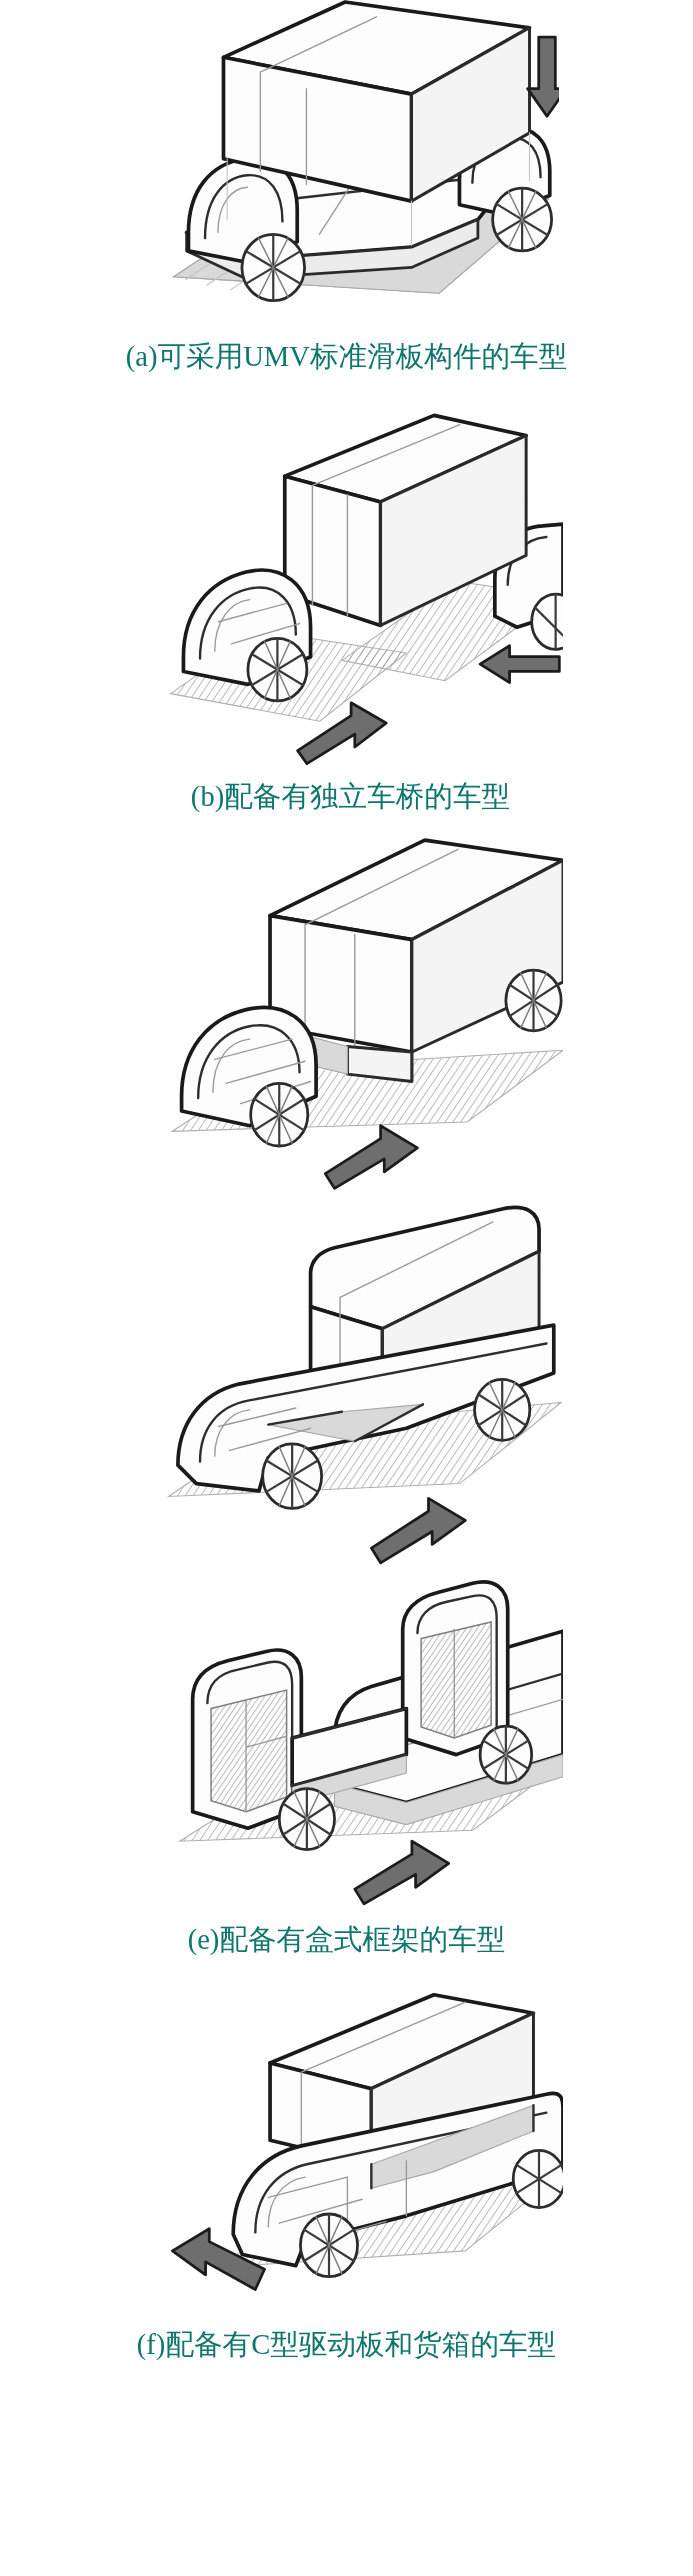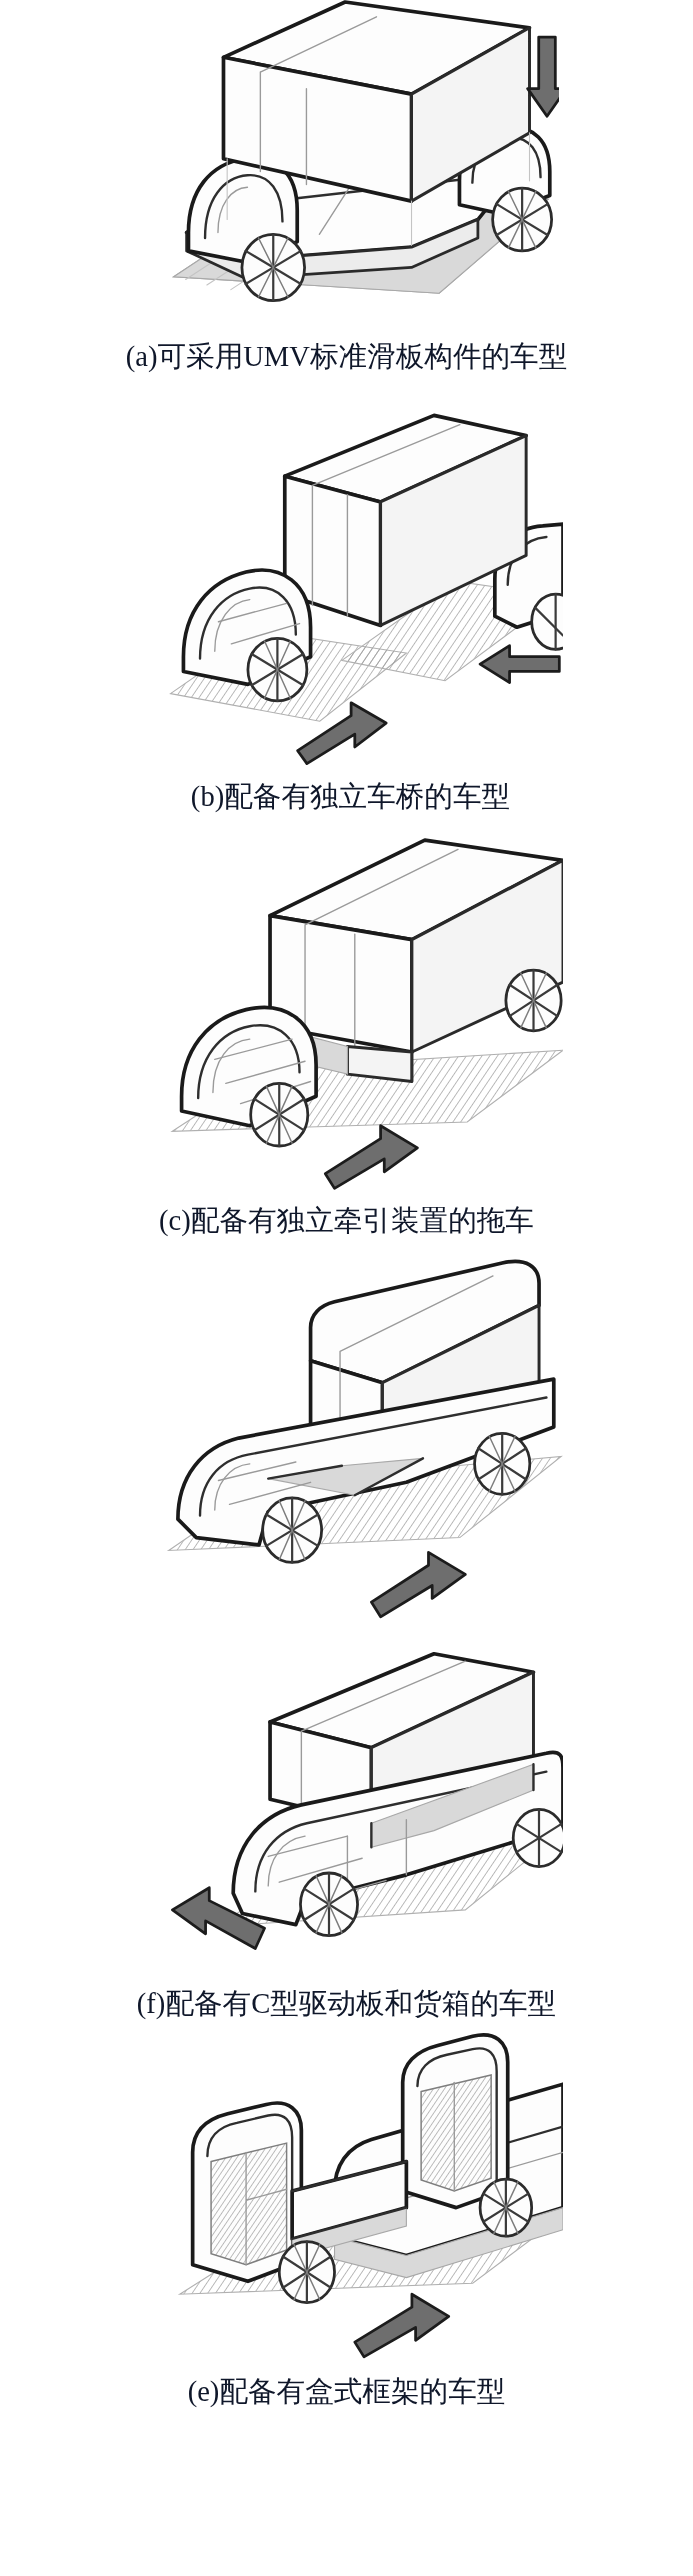--- a/index.html
+++ b/index.html
@@ -36,21 +36,21 @@
   }
   .sketch-wrap svg {
     display: block;
   }
   .caption {
     width: 685px;
     text-align: center;
     font-size: 28.6px;
     line-height: 1.18;
     letter-spacing: 0px;
-    color: #0f172a;
+    color: #0f766e;
     font-family: "Liberation Serif", "DejaVu Serif", serif;
     white-space: nowrap;
   }
   
   .cap-a { padding-top: 5.5px; padding-bottom: 11px; }
   .cap-b { padding-top: 9.2px; padding-bottom: 13px; margin-left: 8px; }
   .cap-c { padding-top: 7.4px;  padding-bottom: 13px; }
   .cap-d { padding-top: 9.2px; padding-bottom: 13px; }
   .cap-e { padding-top: 7.4px;  padding-bottom: 13px; }
   .cap-f { padding-top: 9.2px; padding-bottom: 5.5px; }
@@ -267,21 +267,20 @@
             <line x1="148" y1="281" x2="176" y2="343"></line>
             <line x1="176" y1="281" x2="148" y2="343"></line>
           </g>
         </g>
 
         <g>
           <polygon class="arrow-solid" points="212,376 272,338 272,324 312,348 276,374 276,360 222,392"></polygon>
         </g>
       </svg>
     </div>
-    <div class="caption cap-c">(c)配备有独立牵引装置的拖车</div>
   </div>
 
   <div class="panel">
     <div class="sketch-wrap">
       <svg width="433" height="378" viewBox="0 0 470 410">
         <defs>
           <pattern id="hatchD" width="7" height="7" patternTransform="rotate(34)" patternUnits="userSpaceOnUse">
             <line x1="0" y1="0" x2="0" y2="7" stroke="#9e9e9e" stroke-width="1.5"></line>
           </pattern>
         </defs>
@@ -335,20 +334,96 @@
 
         <g>
           <polygon class="arrow-solid" points="262,382 324,342 324,328 364,352 328,378 328,364 272,398"></polygon>
         </g>
       </svg>
     </div>
   </div>
 
   <div class="panel">
     <div class="sketch-wrap">
+      <svg width="433" height="341" viewBox="0 0 470 370">
+        <defs>
+          <pattern id="hatchE" width="7" height="7" patternTransform="rotate(34)" patternUnits="userSpaceOnUse">
+            <line x1="0" y1="0" x2="0" y2="7" stroke="#9e9e9e" stroke-width="1.5"></line>
+          </pattern>
+          <pattern id="hatchEdense" width="5" height="5" patternTransform="rotate(34)" patternUnits="userSpaceOnUse">
+            <line x1="0" y1="0" x2="0" y2="5" stroke="#9a9a9a" stroke-width="1.4"></line>
+          </pattern>
+        </defs>
+
+        <g>
+          <polygon points="54,290 152,228 468,206 372,278" fill="url(#hatchE)" stroke="#b0b0b0" stroke-width="1.2"></polygon>
+        </g>
+
+        <g>
+          <path class="face-white" d="M222,178 C222,150 236,130 262,122 L470,62 L470,196 L300,248 L222,228 Z"></path>
+          <path class="ink-mid" d="M244,174 L470,108"></path>
+          <path class="ink-light" d="M250,200 L470,136"></path>
+          <polygon class="ground-band" points="222,228 300,248 470,196 470,220 300,272 222,252" fill="url(#hatchE)"></polygon>
+        </g>
+
+        <g>
+          <path class="face-white" d="M296,60 C296,40 310,26 334,20 L372,10 C396,4 410,16 410,38 L410,176 L354,196 L296,178 Z"></path>
+          <path class="ink-mid" d="M312,64 C312,46 324,34 344,30 L372,24 C390,20 398,30 398,48 L398,166"></path>
+          <polygon fill="url(#hatchEdense)" stroke="#7e7e7e" stroke-width="1.6" points="316,70 392,52 392,164 352,178 316,166"></polygon>
+          <path class="ink-light" d="M352,60 L352,178"></path>
+        </g>
+
+        <g>
+          <path class="face-white" d="M68,136 C68,114 82,100 106,94 L148,84 C172,78 186,90 186,112 L186,254 L128,276 L68,258 Z"></path>
+          <path class="ink-mid" d="M84,140 C84,120 96,108 116,104 L150,96 C168,92 176,102 176,120 L176,244"></path>
+          <polygon fill="url(#hatchEdense)" stroke="#7e7e7e" stroke-width="1.6" points="88,146 170,126 170,242 126,258 88,246"></polygon>
+          <path class="ink-light" d="M126,136 L126,258 M126,188 L170,176"></path>
+        </g>
+
+        <g>
+          <polygon class="face-white" points="176,178 300,146 300,196 176,230"></polygon>
+          <polygon class="ground-band" points="176,230 300,196 300,216 176,250" fill="url(#hatchE)"></polygon>
+          <path class="ink-mid" d="M176,178 L300,146 M176,230 L300,196"></path>
+        </g>
+
+        <g>
+          <ellipse cx="192" cy="266" rx="30" ry="33" fill="#fdfdfd" stroke="#2b2b2b" stroke-width="3"></ellipse>
+          <g class="spoke">
+            <line x1="192" y1="233" x2="192" y2="299"></line>
+            <line x1="166" y1="249" x2="218" y2="283"></line>
+            <line x1="166" y1="283" x2="218" y2="249"></line>
+          </g>
+          <g class="spoke-soft">
+            <line x1="178" y1="236" x2="206" y2="296"></line>
+            <line x1="206" y1="236" x2="178" y2="296"></line>
+          </g>
+        </g>
+        <g>
+          <ellipse cx="408" cy="196" rx="28" ry="31" fill="#fdfdfd" stroke="#2b2b2b" stroke-width="3"></ellipse>
+          <g class="spoke">
+            <line x1="408" y1="165" x2="408" y2="227"></line>
+            <line x1="384" y1="181" x2="432" y2="211"></line>
+            <line x1="384" y1="211" x2="432" y2="181"></line>
+          </g>
+          <g class="spoke-soft">
+            <line x1="395" y1="168" x2="421" y2="224"></line>
+            <line x1="421" y1="168" x2="395" y2="224"></line>
+          </g>
+        </g>
+
+        <g>
+          <polygon class="arrow-solid" points="244,342 306,304 306,290 346,314 310,340 310,326 254,358"></polygon>
+        </g>
+      </svg>
+    </div>
+    <div class="caption cap-e">(e)配备有盒式框架的车型</div>
+  </div>
+
+  <div class="panel">
+    <div class="sketch-wrap">
       <svg width="433" height="350" viewBox="0 0 470 380">
         <defs>
           <pattern id="hatchF" width="7" height="7" patternTransform="rotate(34)" patternUnits="userSpaceOnUse">
             <line x1="0" y1="0" x2="0" y2="7" stroke="#9e9e9e" stroke-width="1.5"></line>
           </pattern>
         </defs>
 
         <g>
           <polygon points="96,324 196,254 468,222 364,306" fill="url(#hatchF)" stroke="#b0b0b0" stroke-width="1.2"></polygon>
         </g>
@@ -395,90 +470,14 @@
         </g>
 
         <g>
           <polygon class="arrow-solid" points="146,326 86,296 86,282 46,306 82,332 82,318 136,348"></polygon>
         </g>
       </svg>
     </div>
     <div class="caption cap-f">(f)配备有C型驱动板和货箱的车型</div>
   </div>
 
-  <div class="panel">
-    <div class="sketch-wrap">
-      <svg width="433" height="341" viewBox="0 0 470 370">
-        <defs>
-          <pattern id="hatchE" width="7" height="7" patternTransform="rotate(34)" patternUnits="userSpaceOnUse">
-            <line x1="0" y1="0" x2="0" y2="7" stroke="#9e9e9e" stroke-width="1.5"></line>
-          </pattern>
-          <pattern id="hatchEdense" width="5" height="5" patternTransform="rotate(34)" patternUnits="userSpaceOnUse">
-            <line x1="0" y1="0" x2="0" y2="5" stroke="#9a9a9a" stroke-width="1.4"></line>
-          </pattern>
-        </defs>
-
-        <g>
-          <polygon points="54,290 152,228 468,206 372,278" fill="url(#hatchE)" stroke="#b0b0b0" stroke-width="1.2"></polygon>
-        </g>
-
-        <g>
-          <path class="face-white" d="M222,178 C222,150 236,130 262,122 L470,62 L470,196 L300,248 L222,228 Z"></path>
-          <path class="ink-mid" d="M244,174 L470,108"></path>
-          <path class="ink-light" d="M250,200 L470,136"></path>
-          <polygon class="ground-band" points="222,228 300,248 470,196 470,220 300,272 222,252" fill="url(#hatchE)"></polygon>
-        </g>
-
-        <g>
-          <path class="face-white" d="M296,60 C296,40 310,26 334,20 L372,10 C396,4 410,16 410,38 L410,176 L354,196 L296,178 Z"></path>
-          <path class="ink-mid" d="M312,64 C312,46 324,34 344,30 L372,24 C390,20 398,30 398,48 L398,166"></path>
-          <polygon fill="url(#hatchEdense)" stroke="#7e7e7e" stroke-width="1.6" points="316,70 392,52 392,164 352,178 316,166"></polygon>
-          <path class="ink-light" d="M352,60 L352,178"></path>
-        </g>
-
-        <g>
-          <path class="face-white" d="M68,136 C68,114 82,100 106,94 L148,84 C172,78 186,90 186,112 L186,254 L128,276 L68,258 Z"></path>
-          <path class="ink-mid" d="M84,140 C84,120 96,108 116,104 L150,96 C168,92 176,102 176,120 L176,244"></path>
-          <polygon fill="url(#hatchEdense)" stroke="#7e7e7e" stroke-width="1.6" points="88,146 170,126 170,242 126,258 88,246"></polygon>
-          <path class="ink-light" d="M126,136 L126,258 M126,188 L170,176"></path>
-        </g>
-
-        <g>
-          <polygon class="face-white" points="176,178 300,146 300,196 176,230"></polygon>
-          <polygon class="ground-band" points="176,230 300,196 300,216 176,250" fill="url(#hatchE)"></polygon>
-          <path class="ink-mid" d="M176,178 L300,146 M176,230 L300,196"></path>
-        </g>
-
-        <g>
-          <ellipse cx="192" cy="266" rx="30" ry="33" fill="#fdfdfd" stroke="#2b2b2b" stroke-width="3"></ellipse>
-          <g class="spoke">
-            <line x1="192" y1="233" x2="192" y2="299"></line>
-            <line x1="166" y1="249" x2="218" y2="283"></line>
-            <line x1="166" y1="283" x2="218" y2="249"></line>
-          </g>
-          <g class="spoke-soft">
-            <line x1="178" y1="236" x2="206" y2="296"></line>
-            <line x1="206" y1="236" x2="178" y2="296"></line>
-          </g>
-        </g>
-        <g>
-          <ellipse cx="408" cy="196" rx="28" ry="31" fill="#fdfdfd" stroke="#2b2b2b" stroke-width="3"></ellipse>
-          <g class="spoke">
-            <line x1="408" y1="165" x2="408" y2="227"></line>
-            <line x1="384" y1="181" x2="432" y2="211"></line>
-            <line x1="384" y1="211" x2="432" y2="181"></line>
-          </g>
-          <g class="spoke-soft">
-            <line x1="395" y1="168" x2="421" y2="224"></line>
-            <line x1="421" y1="168" x2="395" y2="224"></line>
-          </g>
-        </g>
-
-        <g>
-          <polygon class="arrow-solid" points="244,342 306,304 306,290 346,314 310,340 310,326 254,358"></polygon>
-        </g>
-      </svg>
-    </div>
-    <div class="caption cap-e">(e)配备有盒式框架的车型</div>
-  </div>
-
 </div>
 
 
 </body></html>

